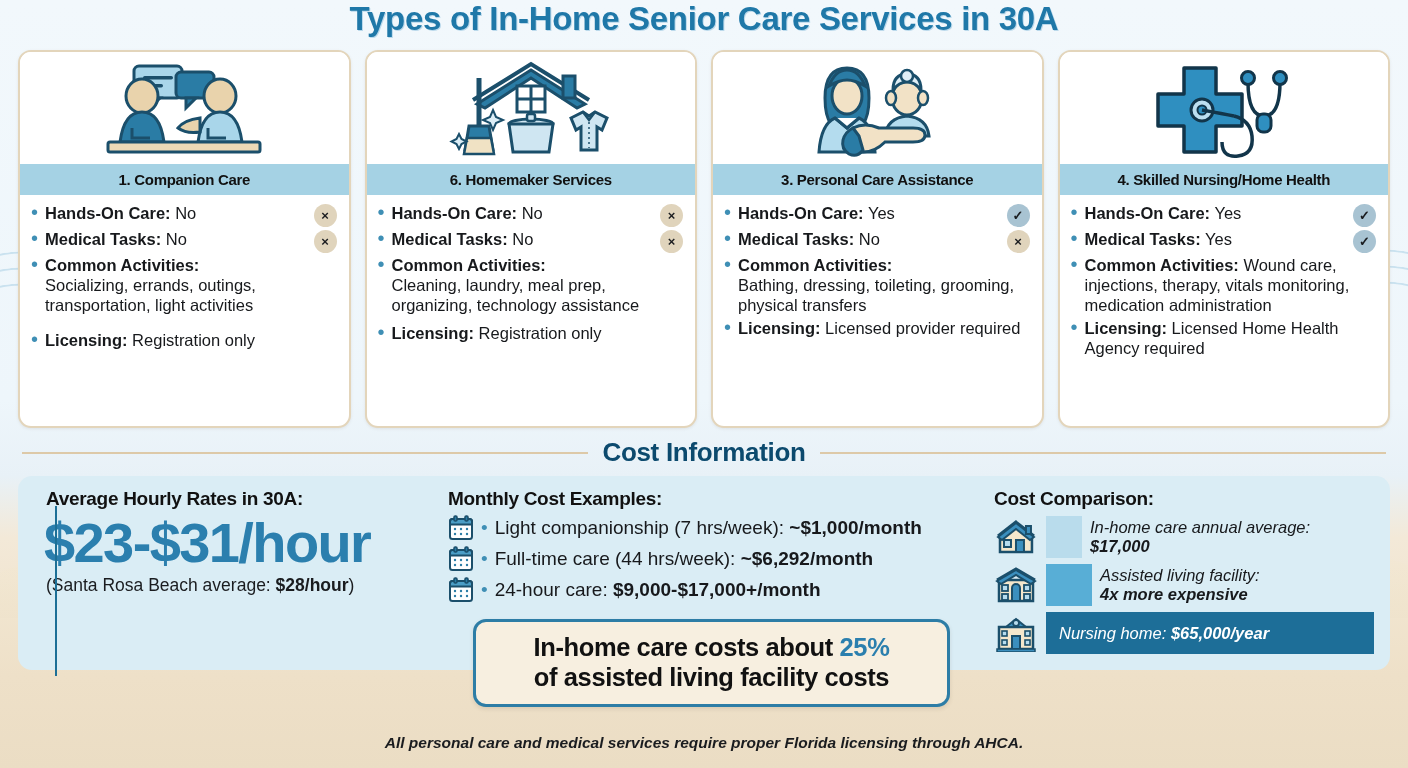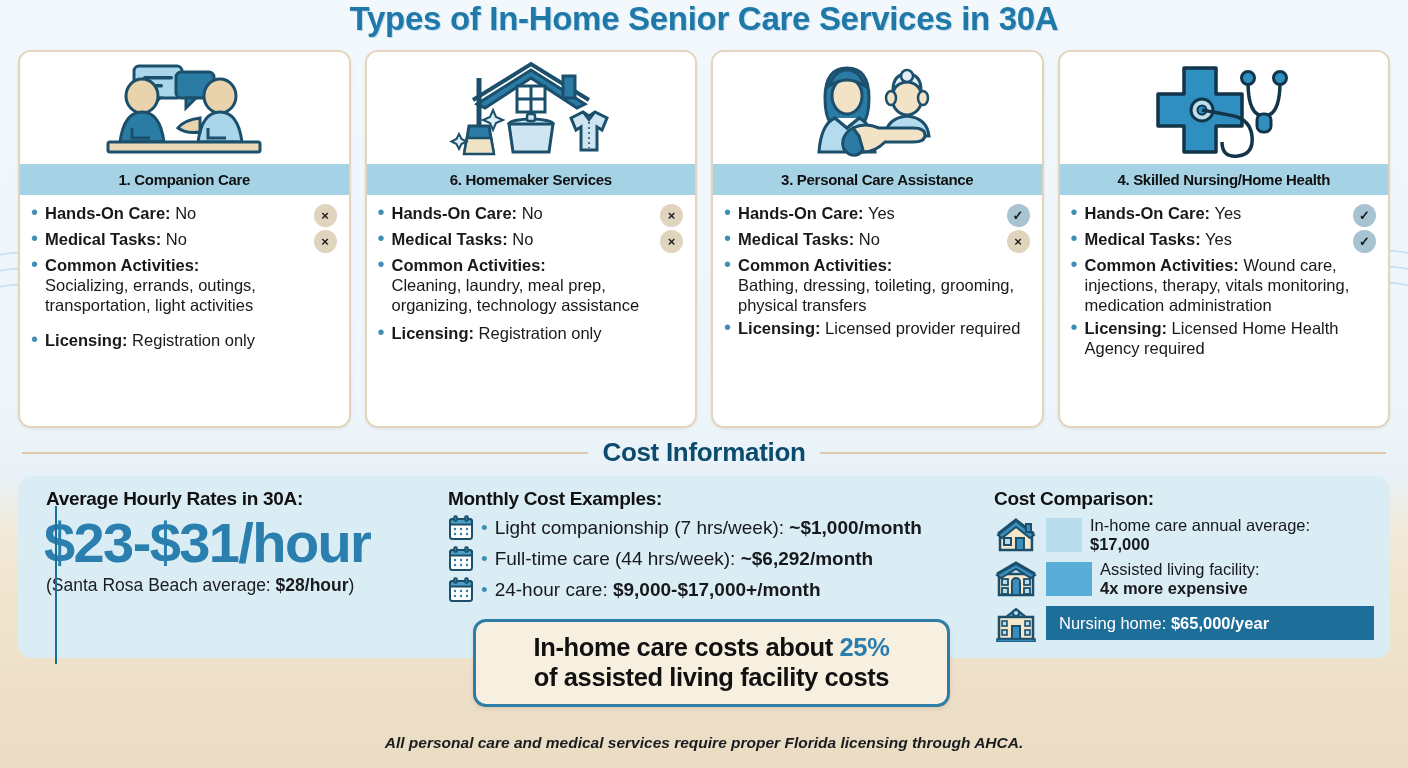--- a/index.html
+++ b/index.html
@@ -94,25 +94,25 @@
   .subnote { font-size: 17.5px; color: #1a1c1f; }
   .subnote b { font-weight: bold; text-align: center; }
 
   .mrow { display: flex; align-items: center; gap: 7px; margin-top: 5px; }
   .mtext { font-size: 19px; color: #17191c; }
   .mtext b { font-weight: bold; }
   .mdot { color: #3f8fb5; font-size: 19px; }
 
   .crow { display: flex; align-items: center; gap: 8px; margin-top: 6px; position: relative; }
   .axis { position: absolute; left: 37px; top: 30px; bottom: -6px; width: 2px; background: #1c6f96; }
-  .cbar { height: 34px; flex: 0 0 auto; }
+  .cbar { height: 42px; flex: 0 0 auto; }
   .cbar.b1 { width: 36px; background: #b9dcec; }
   .cbar.b2 { width: 46px; background: #58aed6; }
   .cbar.b3 { flex: 1; background: #1d6e98; display: flex; align-items: center; padding-left: 13px; }
-  .ctext { font-size: 16.5px; color: #17191c; line-height: 1.14; }
+  .ctext { font-size: 16.5px; color: #17191c; line-height: 1.14; font-style: italic; }
   .ctext b { font-weight: bold; }
   .ctext.white { color: #fff; }
 
   .callout {
     position: absolute; left: 455px; top: 143px; width: 477px;
     background: #f7efe0; border: 3px solid #2d7da6; border-radius: 13px;
     padding: 11px 21px; text-align: center;
     box-shadow: 0 2px 4px rgba(90,80,60,0.14);
   }
   .callout-text { font-size: 25.5px; font-weight: bold; color: #111; line-height: 1.17; letter-spacing: -0.4px; }

